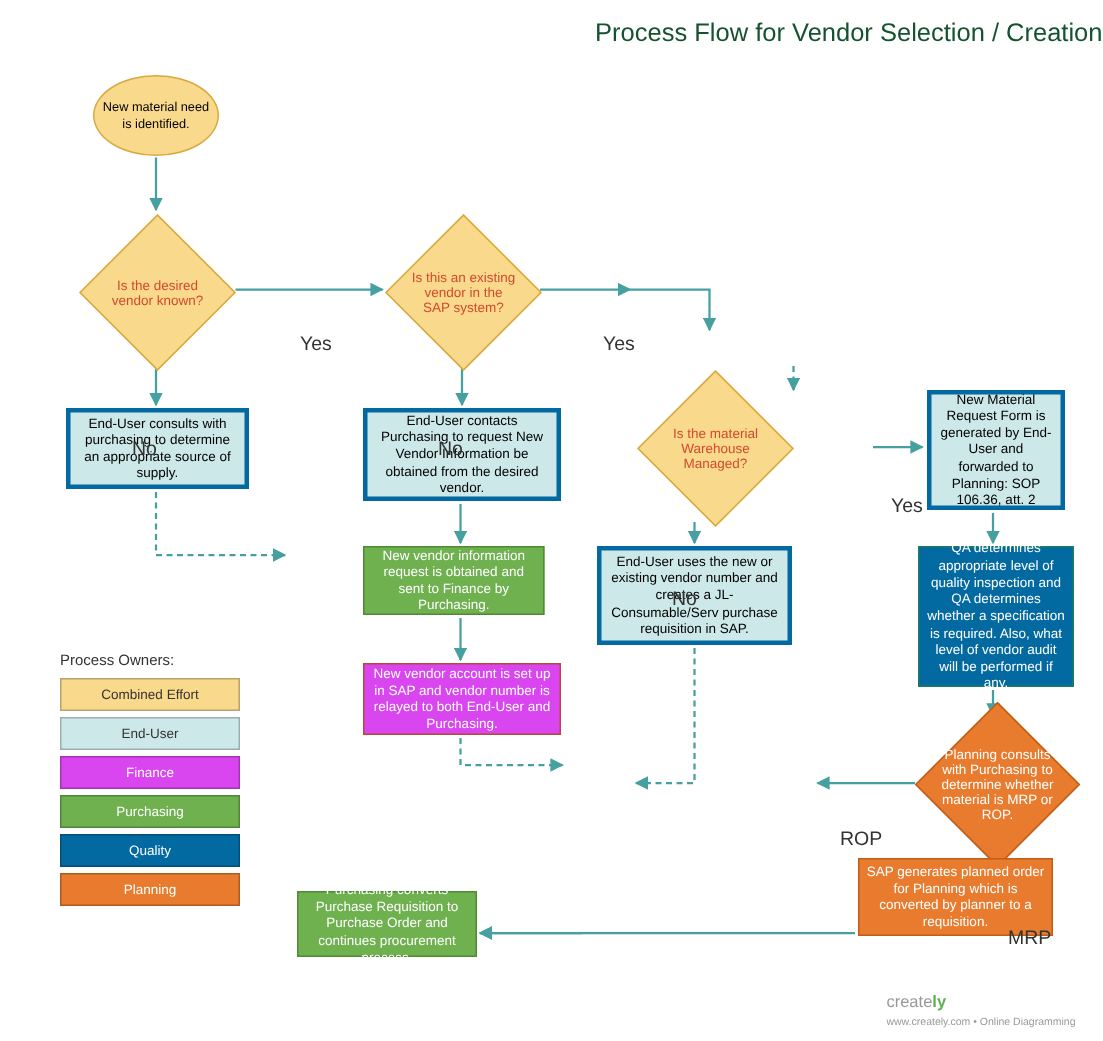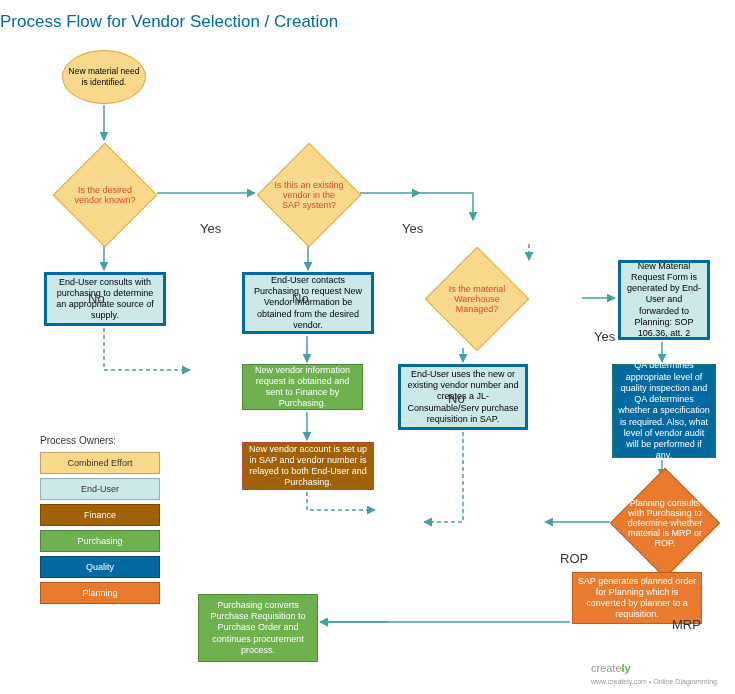--- a/index.html
+++ b/index.html
@@ -1,23 +1,23 @@
 <!DOCTYPE html>
 <html><head>
 <meta charset="utf-8">
 <style>
   html,body{margin:0;padding:0;font-family:Arial,Helvetica,sans-serif;background:#fff;}
   .canvas{position:relative;width:735px;height:694px;background:#fff;}
-  .title{position:absolute;top:12px;left:0;right:0;text-align:left;font-size:17px;color:#0369a1;}
+  .title{position:absolute;top:12px;left:0;right:0;text-align:right;font-size:17px;color:#14532d;}
   .box{position:absolute;font-size:9px;text-align:center;display:flex;align-items:center;justify-content:center;padding:4px;box-sizing:border-box;line-height:1.25;}
   .diamond{position:absolute;transform:rotate(45deg);display:flex;align-items:center;justify-content:center;}
   .diamond .lbl{transform:rotate(-45deg);font-size:9px;text-align:center;width:120px;}
   .c-yellow{background:#f9d98c;border:1px solid #d8a93f;}
   .c-blue{background:#cde8e8;border:3px solid #0369a1;}
-  .c-red{background:#a16207;border:1px solid #b9473a;color:#fff;}
+  .c-red{background:#d946ef;border:1px solid #b9473a;color:#fff;}
   .c-green{background:#6fb04f;border:1px solid #4f8b34;color:#fff;}
   .c-teal{background:#0369a1;border:1px solid #1f7a63;color:#fff;}
   .c-orange{background:#e87b2e;border:1px solid #c05e17;color:#fff;}
   .legend{position:absolute;left:40px;top:435px;width:120px;font-size:9px;}
   .legend-title{font-size:10px;margin-bottom:6px;color:#333;}
   .legend-item{height:20px;border:1px solid rgba(0,0,0,0.25);display:flex;align-items:center;justify-content:center;margin-bottom:4px;color:#333;}
   .edge-label{position:absolute;font-size:13px;color:#333;margin-top:41px;}
   .red-text{color:#d24a2e;}
   svg.arrows{position:absolute;left:0;top:0;width:735px;height:694px;pointer-events:none;}
   .footer{position:absolute;right:18px;bottom:8px;font-size:11px;color:#999;}
@@ -85,21 +85,21 @@
 
   <div class="box c-teal" style="left:612px;top:364px;width:104px;height:94px;">QA determines appropriate level of quality inspection and QA determines whether a specification is required. Also, what level of vendor audit will be performed if any.</div>
 
   <div class="box c-red" style="left:242px;top:442px;width:132px;height:48px;">New vendor account is set up in SAP and vendor number is relayed to both End-User and Purchasing.</div>
 
 
   <div class="diamond c-orange" style="left:626px;top:484px;width:76px;height:76px;">
     <div class="lbl" style="color:#fff;">Planning consults with Purchasing to determine whether material is MRP or ROP.</div>
   </div>
 
-  <div class="box c-green" style="left:198px;top:594px;width:120px;height:68px;">Purchasing converts Purchase Requisition to Purchase Order and continues procurement process.</div>
+  <div class="box c-green" style="left:198px;top:594px;width:120px;height:44px;">Purchasing converts Purchase Requisition to Purchase Order and continues procurement process.</div>
 
   <div class="box c-orange" style="left:572px;top:572px;width:130px;height:52px;">SAP generates planned order for Planning which is converted by planner to a requisition.</div>
 
   <div class="edge-label" style="left:200px;top:180px;">Yes</div>
   <div class="edge-label" style="left:88px;top:250px;">No</div>
   <div class="edge-label" style="left:402px;top:180px;">Yes</div>
   <div class="edge-label" style="left:292px;top:250px;">No</div>
   <div class="edge-label" style="left:594px;top:288px;">Yes</div>
   <div class="edge-label" style="left:448px;top:350px;">No</div>
   <div class="edge-label" style="left:560px;top:510px;">ROP</div>

